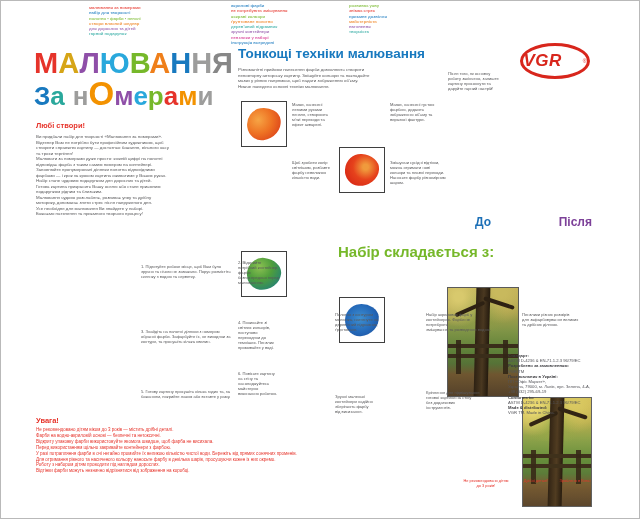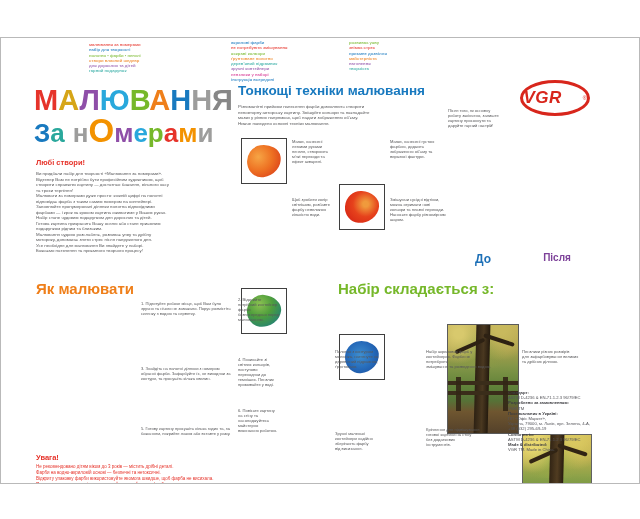--- a/index.html
+++ b/index.html
@@ -1,16 +1,16 @@
 <!DOCTYPE html>
 <html><head>
 <meta charset="utf-8">
 <style>
   html,body{margin:0;padding:0;background:#fff;}
-  #sheet{position:relative;width:640px;height:447px;background:#ffffff;border:1px solid #b9b9b9;box-sizing:border-box;overflow:hidden;font-family:"Liberation Sans",sans-serif;color:#58585a;margin-top:37px;}
+  #sheet{position:relative;width:640px;height:519px;background:#ffffff;border:1px solid #b9b9b9;box-sizing:border-box;overflow:hidden;font-family:"Liberation Sans",sans-serif;color:#58585a;}
   .abs{position:absolute;}
   .pre{white-space:pre-line;}
   .t{font-size:4.4px;line-height:5.5px;color:#58585a;}
   .cap{font-size:4.1px;line-height:5.1px;color:#58585a;}
   .microline{display:block;font-size:4.2px;line-height:5.3px;font-weight:bold;opacity:.78;white-space:nowrap;}
   
   .h-blue{font-size:13.5px;font-weight:bold;color:#1879bf;}
   .h-orange{font-size:15px;font-weight:bold;color:#ef7f1a;}
   .h-green{font-size:15px;font-weight:bold;color:#76b82a;}
   .h-red{font-size:7.5px;font-weight:bold;color:#e6332a;}
@@ -40,21 +40,21 @@
   .info .b{font-weight:bold;color:#3c3c40;}
   
   .warn{font-size:4.5px;line-height:5.9px;color:#e6332a;}
   
   .badgecap{font-size:3.9px;line-height:4.6px;color:#e6332a;text-align:center;}
   
   .vgr{width:70px;height:36px;border:3.5px solid #d8261c;border-radius:50%;display:flex;align-items:center;justify-content:center;box-sizing:border-box;background:#fff;}
   .vgr span{color:#d8261c;font-weight:800;font-style:italic;font-size:17px;letter-spacing:.5px;}
   .vgr sup{color:#d8261c;font-size:5px;margin-left:1px;}
   .lbl-before{font-size:12px;font-weight:bold;color:#1d70b7;text-align:center;}
-  .lbl-after{font-size:10px;font-weight:bold;color:#7d4199;text-align:center;}
+  .lbl-after{font-size:12px;font-weight:bold;color:#7d4199;text-align:right;}
 </style>
 </head>
 <body>
 
 <div id="sheet">
 
   <div class="abs" style="left:88px;top:4px;">
     <span class="microline" style="color: rgb(230, 51, 42);">малювання за номерами</span>
     <span class="microline" style="color: rgb(24, 121, 191);">набір для творчості</span>
     <span class="microline" style="color: rgb(118, 184, 42);">полотно • фарби • пензлі</span>
@@ -153,21 +153,20 @@
     <div class="branch" style="left:8%;top:18%;width:45%;transform:rotate(-24deg);"></div>
     <div class="branch" style="left:50%;top:12%;width:45%;transform:rotate(18deg);"></div>
     <div class="fencebar" style="top:52%;"></div>
     <div class="fencebar" style="top:61%;"></div>
     <div class="fencepost" style="left:12%;top:48%;"></div>
     <div class="fencepost" style="left:78%;top:48%;"></div>
   </div>
   <div class="abs lbl-before" style="left:446px;top:214px;width:72px;">До</div>
   <div class="abs lbl-after" style="left:521px;top:214px;width:70px;">Після</div>
 
-  <div class="abs h-orange" style="left:35px;top:242px;">Як малювати</div>
 
   <div class="abs cap" style="left:140px;top:263px;width:92px;">1. Підготуйте робоче місце, щоб Вам було зручно та нічого не заважало. Поруч розмістіть склянку з водою та серветку.</div>
   <div class="abs cap" style="left:237px;top:259px;width:42px;">2. Відкрийте потрібний контейнер фарби безпосередньо перед малюванням.</div>
 
   <div class="abs cap" style="left:140px;top:328px;width:92px;">3. Знайдіть на полотні ділянки з номером обраної фарби. Зафарбуйте їх, не виходячи за контури, та просушіть кілька хвилин.</div>
   <div class="abs cap" style="left:237px;top:319px;width:42px;">4. Починайте зі світлих кольорів, поступово переходячи до темніших. Пензлик промивайте у воді.</div>
 
   <div class="abs cap" style="left:140px;top:388px;width:92px;">5. Готову картину просушіть кілька годин та, за бажанням, покрийте лаком або вставте у раму.</div>
   <div class="abs cap" style="left:237px;top:370px;width:42px;">6. Повісьте картину на стіну та насолоджуйтесь майстерно виконаною роботою.</div>
 

